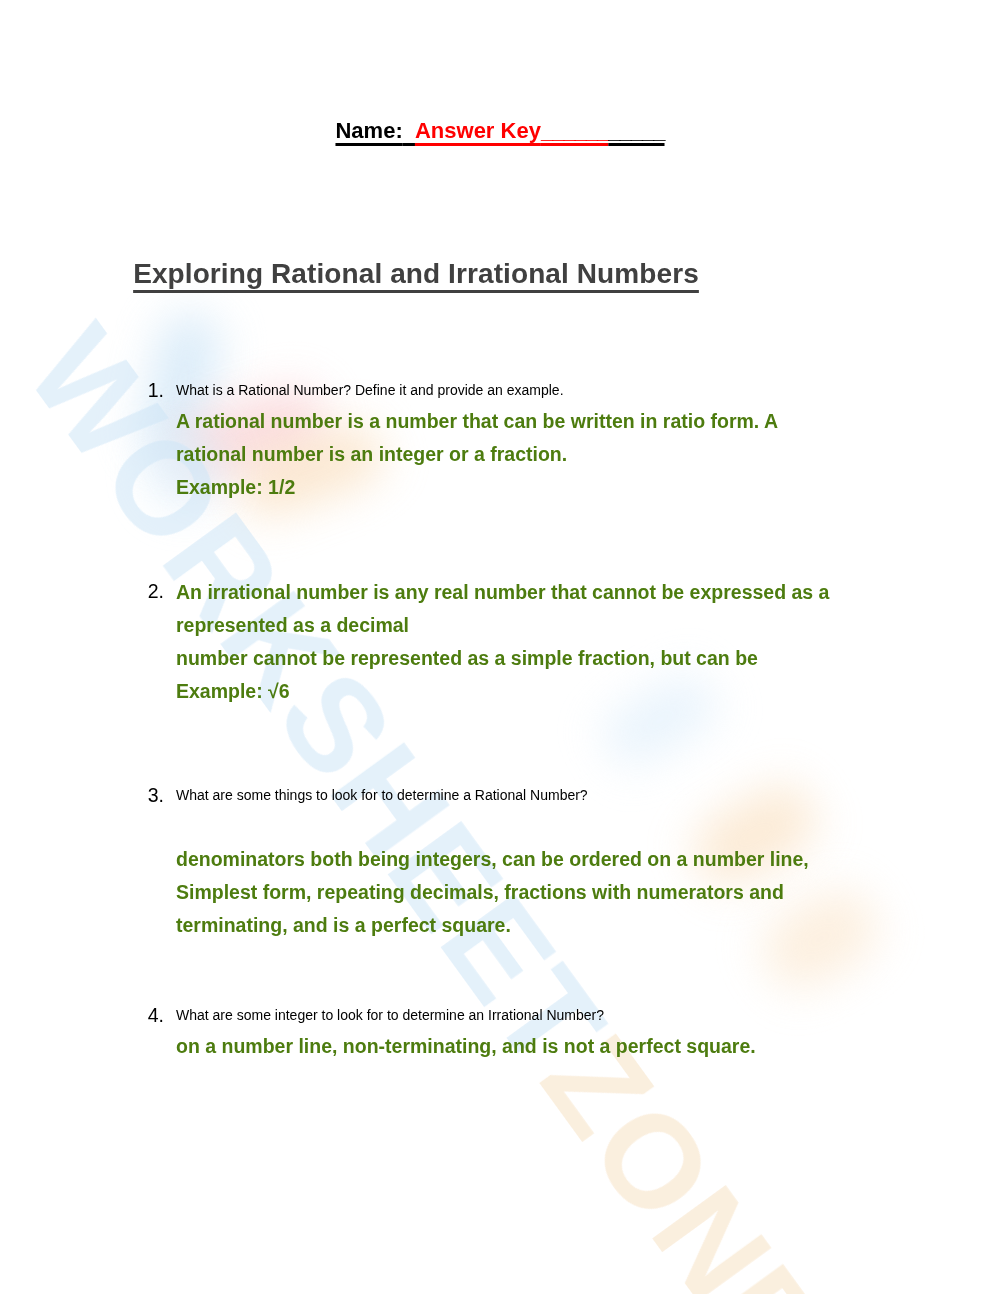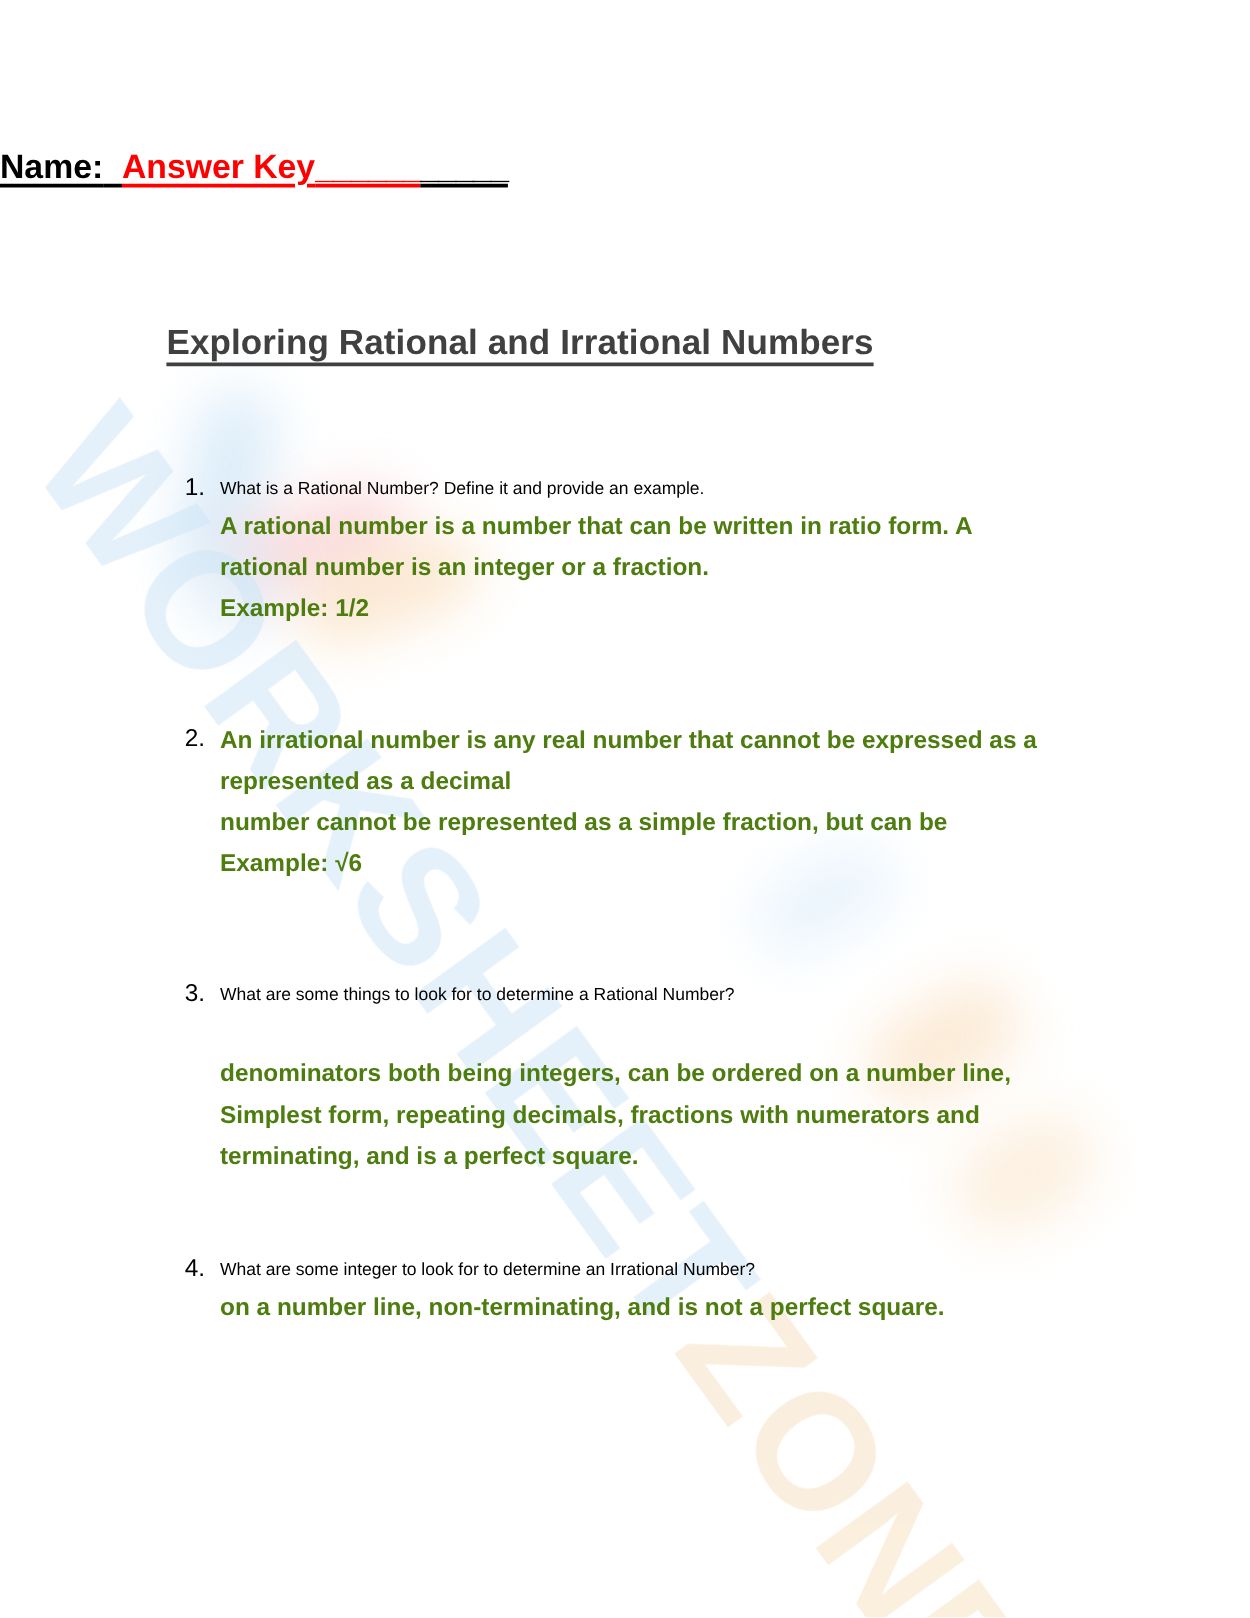--- a/index.html
+++ b/index.html
@@ -66,22 +66,22 @@
     position: relative;
     z-index: 2;
   }
 
   
   .name-line {
     position: absolute;
     left: 0;
     top: 118px;
     width: 1000px;
-    text-align: left;
-    font-size: 27px;
+    text-align: center;
+    font-size: 22px;
     font-weight: 700;
     white-space: nowrap;
   }
   .name-label {
     color: #000000;
     text-decoration: underline;
     text-decoration-thickness: 3px;
     text-underline-offset: 5px;
   }
   .name-value {

